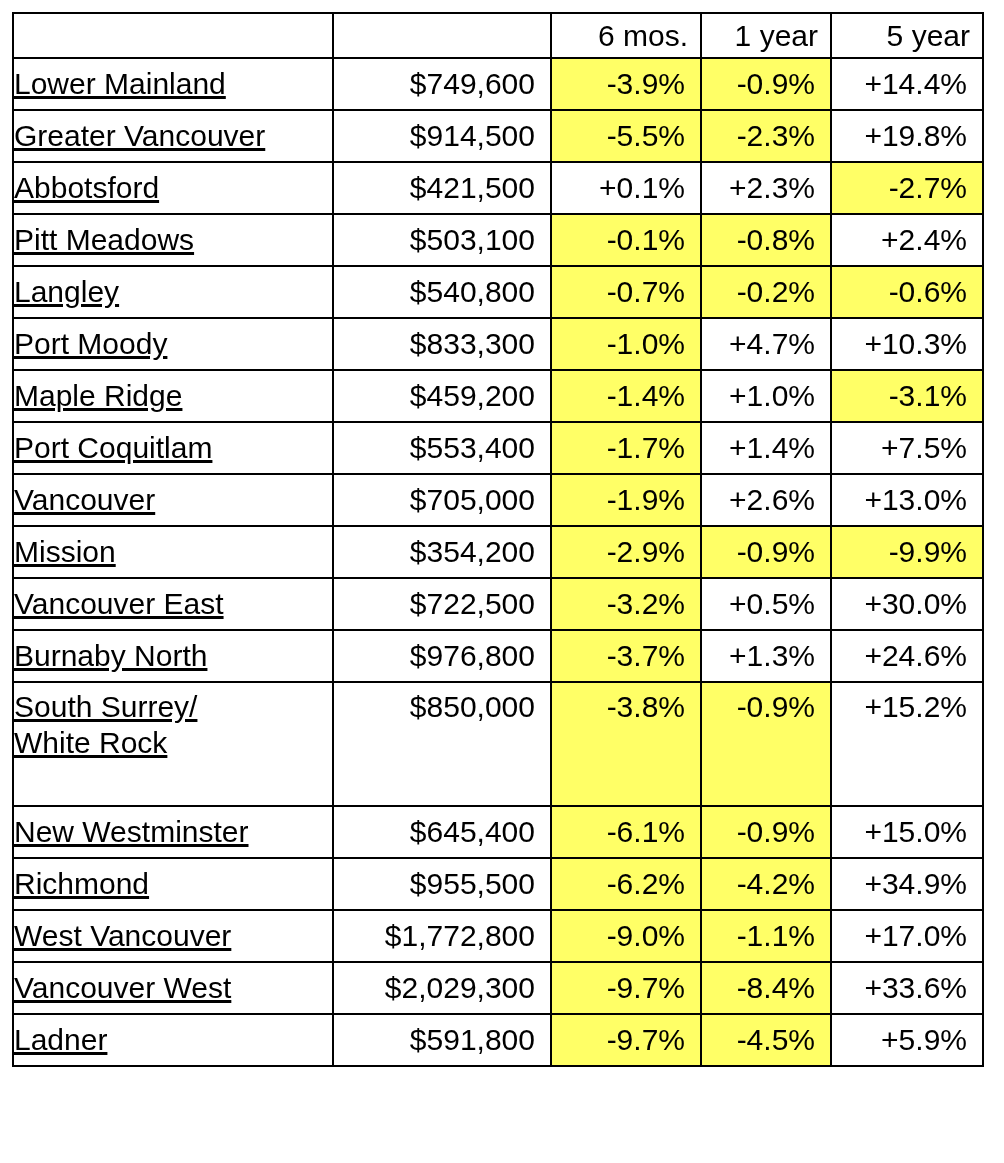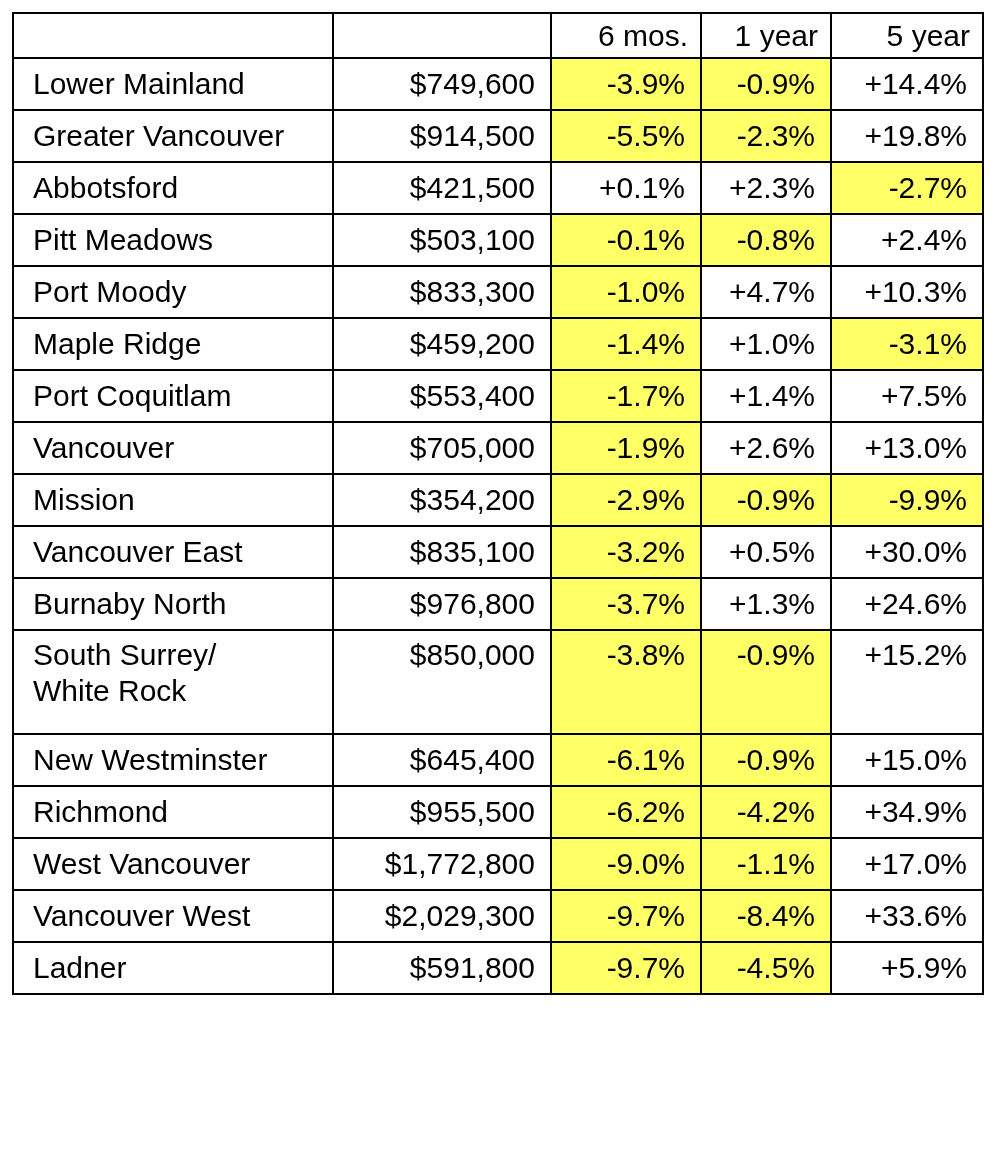--- a/index.html
+++ b/index.html
@@ -29,32 +29,32 @@
   th, td {
     border: 2px solid #000000;
     font-size: 30px;
     font-weight: normal;
     line-height: 36px;
     padding: 0;
     overflow: hidden;
   }
   thead tr { height: 45px; }
   tbody tr { height: 52px; }
-  tbody tr.row-tall { height: 104px; }
+  tbody tr.row-tall { height: 124px; }
   tbody tr.row-tall td { vertical-align: top; padding-top: 6px; }
   th {
     text-align: right;
     padding-right: 12px;
     vertical-align: middle;
   }
   td { vertical-align: middle; }
   td.region {
     text-align: left;
-    padding-left: 19px;
     white-space: pre-line;
+    text-decoration: underline;
   }
   td.num {
     text-align: right;
     padding-right: 15px;
   }
   td.neg { background: var(--hl, #FFFF66); }
 </style>
 </head>
 <body>
 
@@ -98,20 +98,27 @@
         <td class="num neg">-2.7%</td>
       </tr>
       <tr>
         <td class="region">Pitt Meadows</td>
         <td class="num">$503,100</td>
         <td class="num neg">-0.1%</td>
         <td class="num neg">-0.8%</td>
         <td class="num">+2.4%</td>
       </tr>
       <tr>
+        <td class="region">Langley</td>
+        <td class="num">$540,800</td>
+        <td class="num neg">-0.7%</td>
+        <td class="num neg">-0.2%</td>
+        <td class="num neg">-0.6%</td>
+      </tr>
+      <tr>
         <td class="region">Port Moody</td>
         <td class="num">$833,300</td>
         <td class="num neg">-1.0%</td>
         <td class="num">+4.7%</td>
         <td class="num">+10.3%</td>
       </tr>
       <tr>
         <td class="region">Maple Ridge</td>
         <td class="num">$459,200</td>
         <td class="num neg">-1.4%</td>
@@ -134,21 +141,21 @@
       </tr>
       <tr>
         <td class="region">Mission</td>
         <td class="num">$354,200</td>
         <td class="num neg">-2.9%</td>
         <td class="num neg">-0.9%</td>
         <td class="num neg">-9.9%</td>
       </tr>
       <tr>
         <td class="region">Vancouver East</td>
-        <td class="num">$835,100</td>
+        <td class="num">$722,500</td>
         <td class="num neg">-3.2%</td>
         <td class="num">+0.5%</td>
         <td class="num">+30.0%</td>
       </tr>
       <tr>
         <td class="region">Burnaby North</td>
         <td class="num">$976,800</td>
         <td class="num neg">-3.7%</td>
         <td class="num">+1.3%</td>
         <td class="num">+24.6%</td>

